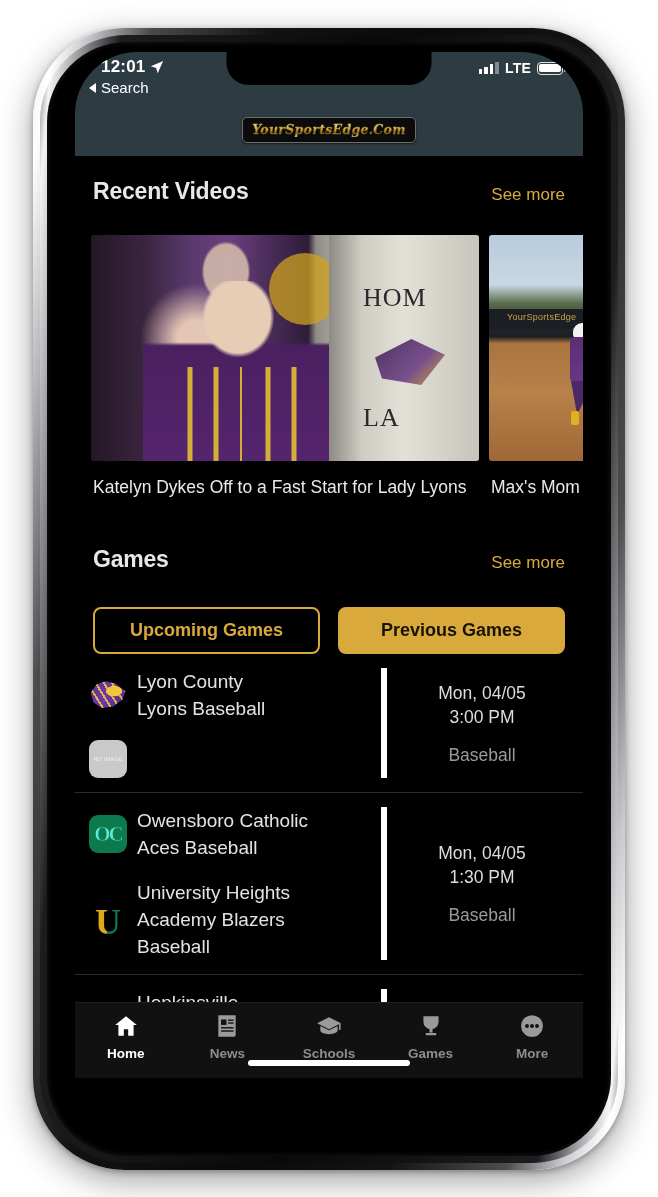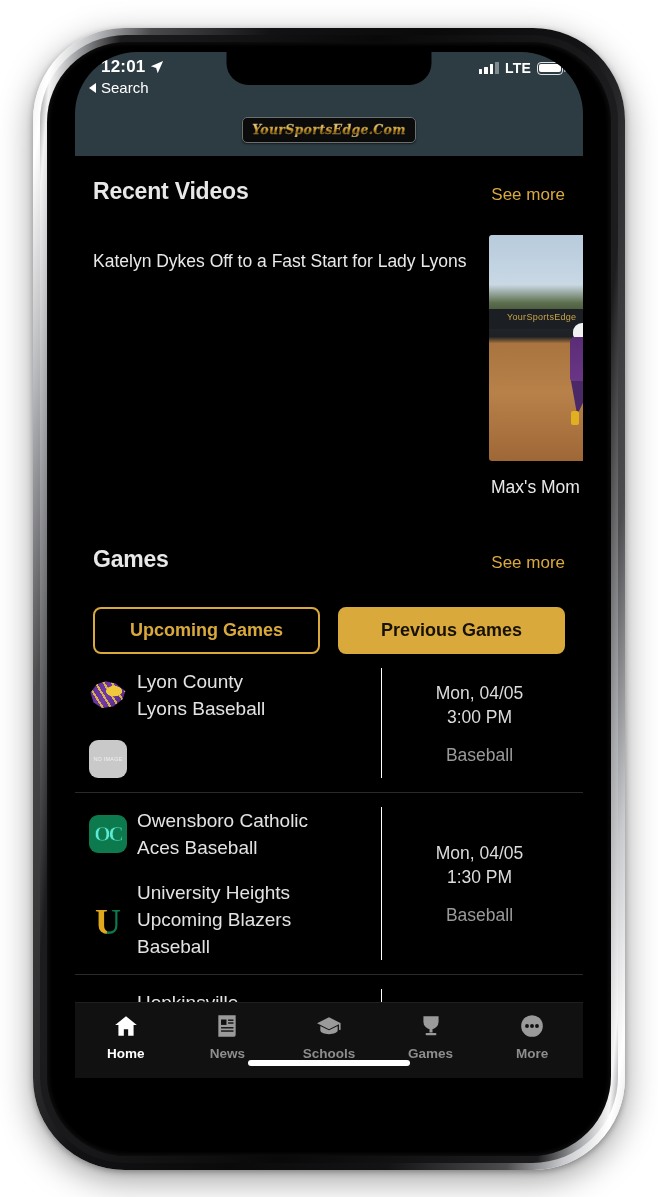--- a/index.html
+++ b/index.html
@@ -231,21 +231,21 @@
     border-bottom: 1px solid #2a2a2a;
   }
   .g-left { flex: 1; min-width: 0; }
   .team { display: flex; align-items: center; gap: 10px; }
   .team + .team { margin-top: 18px; }
   .t-logo { width: 38px; height: 38px; flex: 0 0 38px; position: relative; }
   .t-name { color: #e3e3e3; font-size: 19px; line-height: 27px; }
   .g-right {
     flex: 0 0 186px; display: flex; flex-direction: column;
     align-items: center; justify-content: center; gap: 16px;
-    border-left: 1px solid #ffffff; padding-left: 10px;
+    border-left: 6px solid #ffffff; padding-left: 10px;
   }
   .g-when { color: #dcdcdc; font-size: 17.5px; line-height: 24px; text-align: center; }
   .g-sport { color: #9a9a9a; font-size: 17.5px; }
 
   
   .logo-lyon {
     background:
       radial-gradient(ellipse 14px 9px at 66% 40%, #f0c83c 0 55%, rgba(0,0,0,0) 60%),
       linear-gradient(120deg, #5b2d8e 0%, #6f39a8 48%, #4a2477 100%);
     clip-path: polygon(4% 44%, 20% 22%, 44% 14%, 70% 20%, 96% 40%, 88% 62%, 64% 80%, 34% 84%, 12% 70%);
@@ -347,20 +347,29 @@
     <div class="content">
 
       <div class="section-head">
         <div class="section-title">Recent Videos</div>
         <div class="see-more">See more</div>
       </div>
 
       <div class="video-rail">
 
         <div class="video-card primary">
+          <div class="thumb primary-thumb">
+            <div class="ph-gold"></div>
+            <div class="ph-back1"></div>
+            <div class="ph-figure"></div>
+            <div class="ph-stone">
+              <span class="s-txt s1">HOM</span>
+              <span class="s-txt s2">LA</span>
+            </div>
+          </div>
           <div class="video-title">Katelyn Dykes Off to a Fast Start for Lady Lyons</div>
         </div>
 
         <div class="video-card secondary">
           <div class="thumb secondary-thumb">
             <div class="sec-wall">
               <span>YourSportsEdge</span>
             </div>
             <div class="sec-runner">
               <span class="helm"></span>
@@ -417,21 +426,21 @@
                 <span>OC</span>
               </span>
               <span class="t-name" style="white-space:pre-line">Owensboro Catholic
 Aces Baseball</span>
             </div>
             <div class="team">
               <span class="t-logo logo-uha">
                 <span>U</span>
               </span>
               <span class="t-name" style="white-space:pre-line">University Heights
-Upcoming Blazers
+Academy Blazers
 Baseball</span>
             </div>
           </div>
           <div class="g-right">
             <div class="g-when">
               <div>Mon, 04/05</div>
               <div>1:30 PM</div>
             </div>
             <div class="g-sport">Baseball</div>
           </div>

